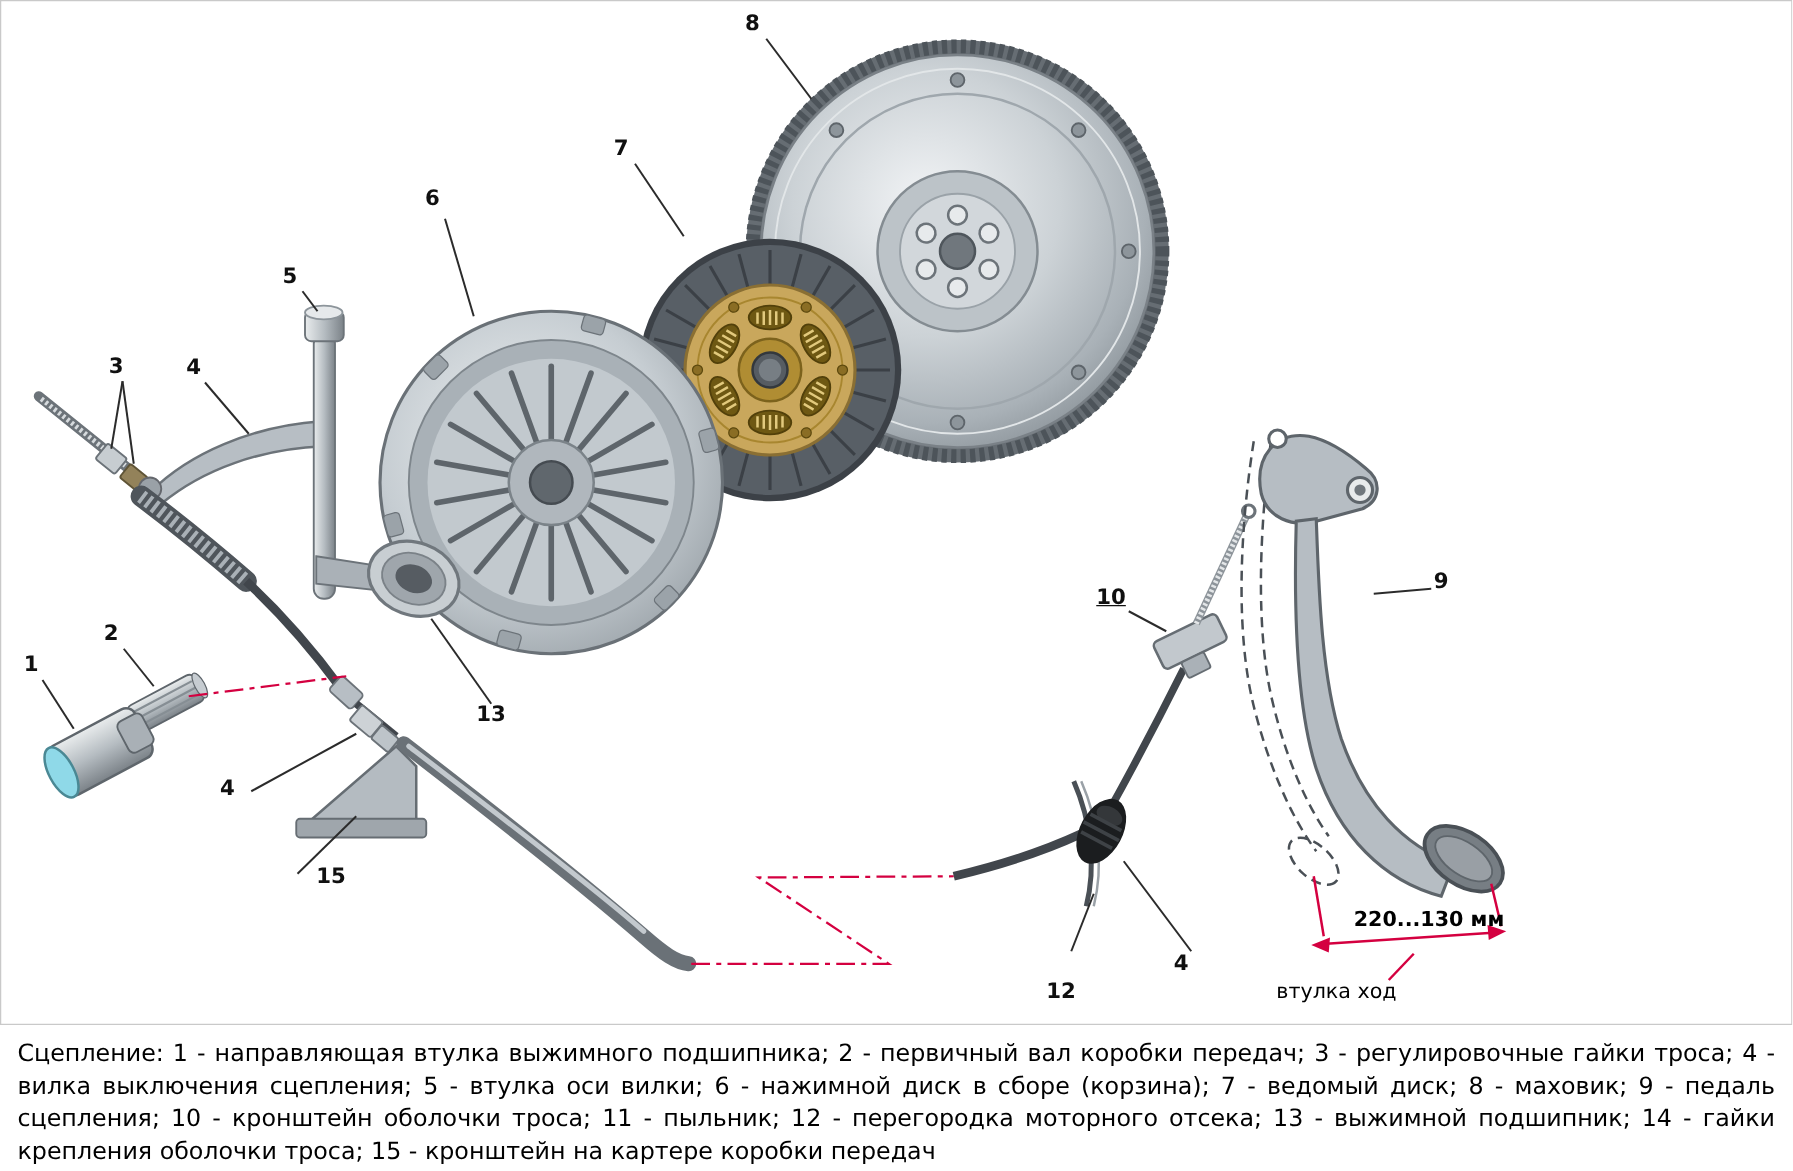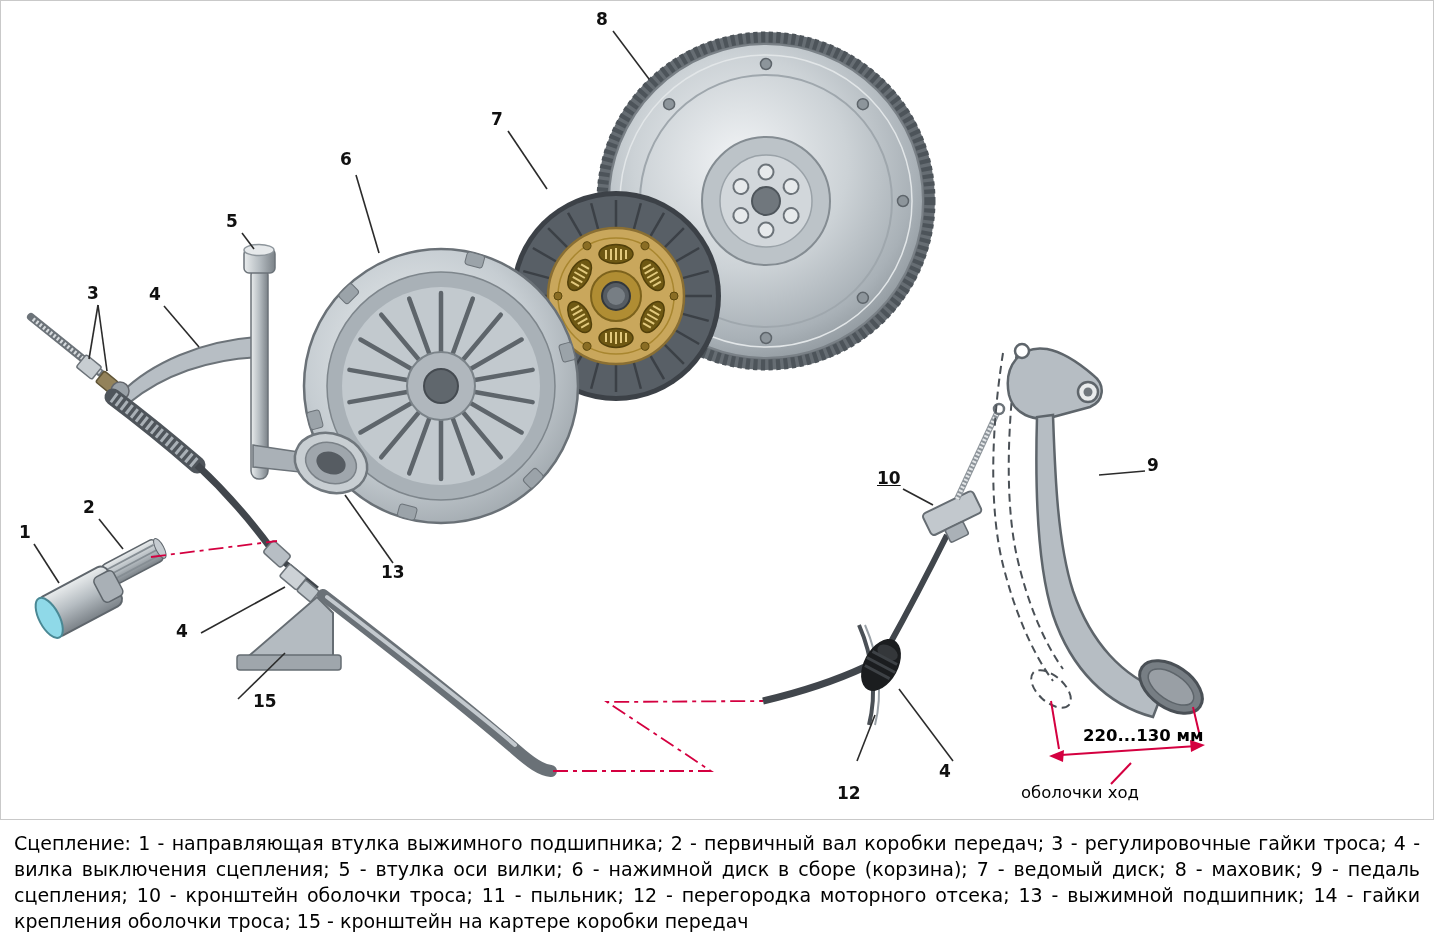--- a/index.html
+++ b/index.html
@@ -307,20 +307,20 @@
     <div class="callout" style="left:595px; top:10px;">8</div>
     <div class="callout" style="left:1146px;top:456px;">9</div>
     <div class="callout" style="left:876px; top:469px;text-decoration:underline;">10</div>
     <div class="callout" style="left:938px; top:762px;">4</div>
     <div class="callout" style="left:836px; top:762px;margin-top:22px;">12</div>
     <div class="callout" style="left:380px; top:563px;">13</div>
     <div class="callout" style="left:175px; top:622px;">4</div>
     <div class="callout" style="left:212px; top:692px;margin-left:40px;">15</div>
 
     <div class="annot bold" style="left:1082px; top:726px;">220...130 мм</div>
-    <div class="annot" style="left:1020px; top:783px;">оболочки ход</div>
+    <div class="annot" style="left:1020px; top:783px;">втулка ход</div>
   </div>
 
   <p class="caption">
     <b>Сцепление:</b>
     <span>1 - направляющая втулка выжимного подшипника; 2 - первичный вал коробки передач; 3 - регулировочные гайки троса; 4 - вилка выключения сцепления; 5 - втулка оси вилки; 6 - нажимной диск в сборе (корзина); 7 - ведомый диск; 8 - маховик; 9 - педаль сцепления; 10 - кронштейн оболочки троса; 11 - пыльник; 12 - перегородка моторного отсека; 13 - выжимной подшипник; 14 - гайки крепления оболочки троса; 15 - кронштейн на картере коробки передач</span>
   </p>
 </div>
 
 </body></html>

